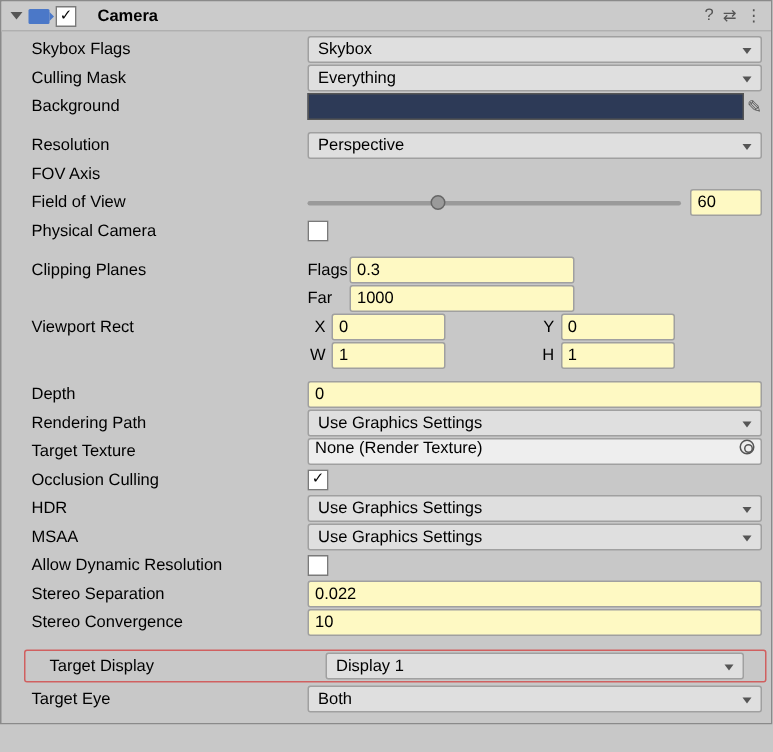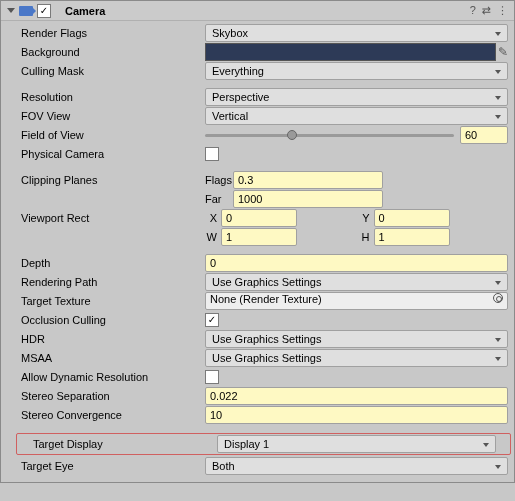--- a/index.html
+++ b/index.html
@@ -49,63 +49,58 @@
     <div class="hicons">
       <span class="hicon">?</span>
       <span class="hicon">⇄</span>
       <span class="hicon">⋮</span>
     </div>
   </div>
 
   <div class="body">
 
     <div class="row">
-      <div class="lbl">Render Flags</div>
+      <div class="lbl">Skybox Flags</div>
       <div class="ctl">
           <div class="dropdown">
             <span>Skybox</span>
+          </div>
+        </div>
+    </div>
+
+    <div class="row">
+      <div class="lbl">Culling Mask</div>
+      <div class="ctl">
+          <div class="dropdown">
+            <span>Everything</span>
           </div>
         </div>
     </div>
 
     <div class="row">
       <div class="lbl">Background</div>
       <div class="ctl">
         <div class="color-swatch"></div>
         <span class="eyedrop">✎</span>
       </div>
     </div>
 
-    <div class="row">
-      <div class="lbl">Culling Mask</div>
-      <div class="ctl">
-          <div class="dropdown">
-            <span>Everything</span>
-          </div>
-        </div>
-    </div>
-
     <div class="spacer"></div>
 
     <div class="row">
       <div class="lbl">Resolution</div>
       <div class="ctl">
           <div class="dropdown">
             <span>Perspective</span>
           </div>
         </div>
     </div>
 
     <div class="row">
-      <div class="lbl">FOV View</div>
-      <div class="ctl">
-          <div class="dropdown">
-            <span>Vertical</span>
-          </div>
-        </div>
+      <div class="lbl">FOV Axis</div>
     </div>
 
     <div class="row">
       <div class="lbl">Field of View</div>
       <div class="slider-row">
         <div class="slider">
           <div class="slider-track"></div>
           <div class="slider-thumb" style="left: 33%;"></div>
         </div>
         <div class="input" style="flex:0 0 48px">

